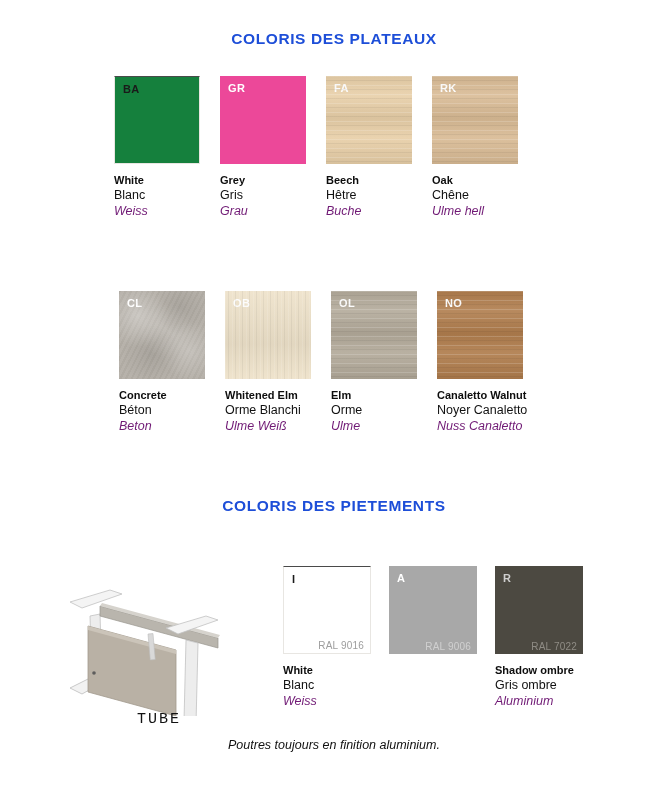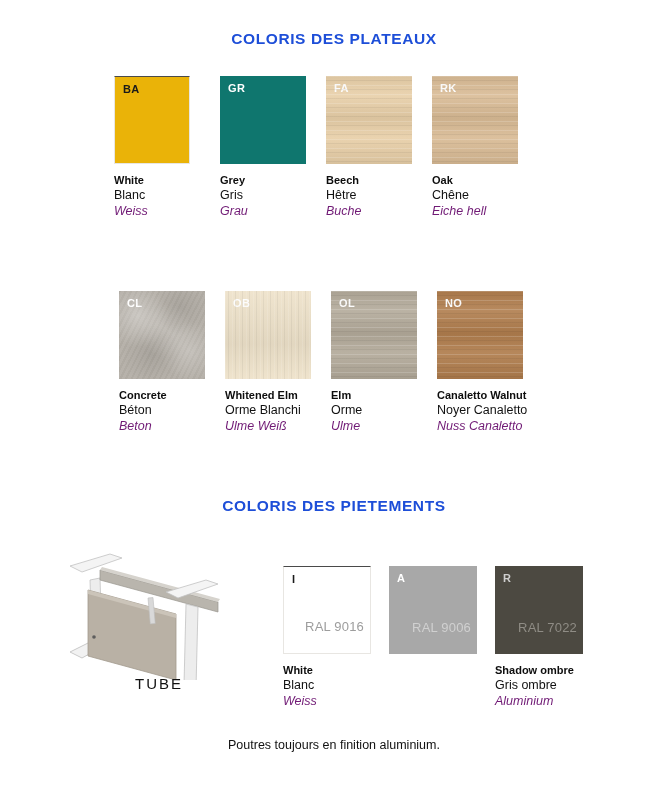--- a/index.html
+++ b/index.html
@@ -55,22 +55,22 @@
     left: 8px;
     top: 7px;
     font-size: 11px;
     font-weight: bold;
     letter-spacing: 0.4px;
     line-height: 1;
   }
   .swatch-ral {
     position: absolute;
     right: 6px;
-    bottom: 20px;
-    font-size: 13px;
+    bottom: 2px;
+    font-size: 10px;
     letter-spacing: 0.2px;
     line-height: 1;
   }
 
   
   .swatch.outlined {
     border: 1px solid #e8e6e2;
     border-top: 1.6px solid #4a4a4a;
   }
 
@@ -149,23 +149,24 @@
   .cap-de {
     font-size: 12.5px;
     font-style: italic;
     color: #701a75;
   }
 
   
   #tube-block {
     position: absolute;
     left: 44px;
-    top: 540px;
+    top: 576px;
     width: 230px;
     height: 160px;
+    font-family: Liberation Mono, monospace;
   }
   #tube-illustration {
     position: absolute;
     left: 0;
     top: 0;
   }
   #tube-label {
     position: absolute;
     left: 0;
     top: 135px;
@@ -178,40 +179,41 @@
 
   
   #footnote {
     position: absolute;
     left: 0;
     top: 738px;
     width: 668px;
     text-align: center;
     font-size: 12.5px;
     color: #111111;
+    font-style: italic;
   }
 </style>
 </head>
 <body>
 
 <div id="title-plateaux" class="section-title">COLORIS DES PLATEAUX</div>
 
 <div id="grid-plateaux-row1" class="swatch-grid">
     <div class="swatch-cell" style="left: 0px;">
-      <div class="swatch outlined" style="background: #eab308; width: 76px; height: 88px;">
+      <div class="swatch outlined" style="background: #15803d; width: 86px; height: 88px;">
         <span class="swatch-code" style="color: rgb(26, 26, 26);">BA</span>
       </div>
       <div class="caption">
         <div class="cap-en">White</div>
         <div class="cap-fr">Blanc</div>
         <div class="cap-de">Weiss</div>
       </div>
     </div>
     <div class="swatch-cell" style="left: 106px;">
-      <div class="swatch" style="background: #0f766e; width: 86px; height: 88px;">
+      <div class="swatch" style="background: #ec4899; width: 86px; height: 88px;">
         <span class="swatch-code" style="color: rgb(255, 255, 255);">GR</span>
       </div>
       <div class="caption">
         <div class="cap-en">Grey</div>
         <div class="cap-fr">Gris</div>
         <div class="cap-de">Grau</div>
       </div>
     </div>
     <div class="swatch-cell" style="left: 212px;">
       <div class="swatch grain-h" style="background: rgb(232, 207, 168); width: 86px; height: 88px;">
@@ -223,21 +225,21 @@
         <div class="cap-de">Buche</div>
       </div>
     </div>
     <div class="swatch-cell" style="left: 318px;">
       <div class="swatch grain-h" style="background: rgb(217, 187, 149); width: 86px; height: 88px;">
         <span class="swatch-code" style="color: rgb(255, 255, 255);">RK</span>
       </div>
       <div class="caption">
         <div class="cap-en">Oak</div>
         <div class="cap-fr">Chêne</div>
-        <div class="cap-de">Eiche hell</div>
+        <div class="cap-de">Ulme hell</div>
       </div>
     </div>
   </div>
 
 <div id="grid-plateaux-row2" class="swatch-grid">
     <div class="swatch-cell" style="left: 0px;">
       <div class="swatch grain-mottle" style="background: rgb(181, 176, 168); width: 86px; height: 88px;">
         <span class="swatch-code" style="color: rgb(255, 255, 255);">CL</span>
       </div>
       <div class="caption">

